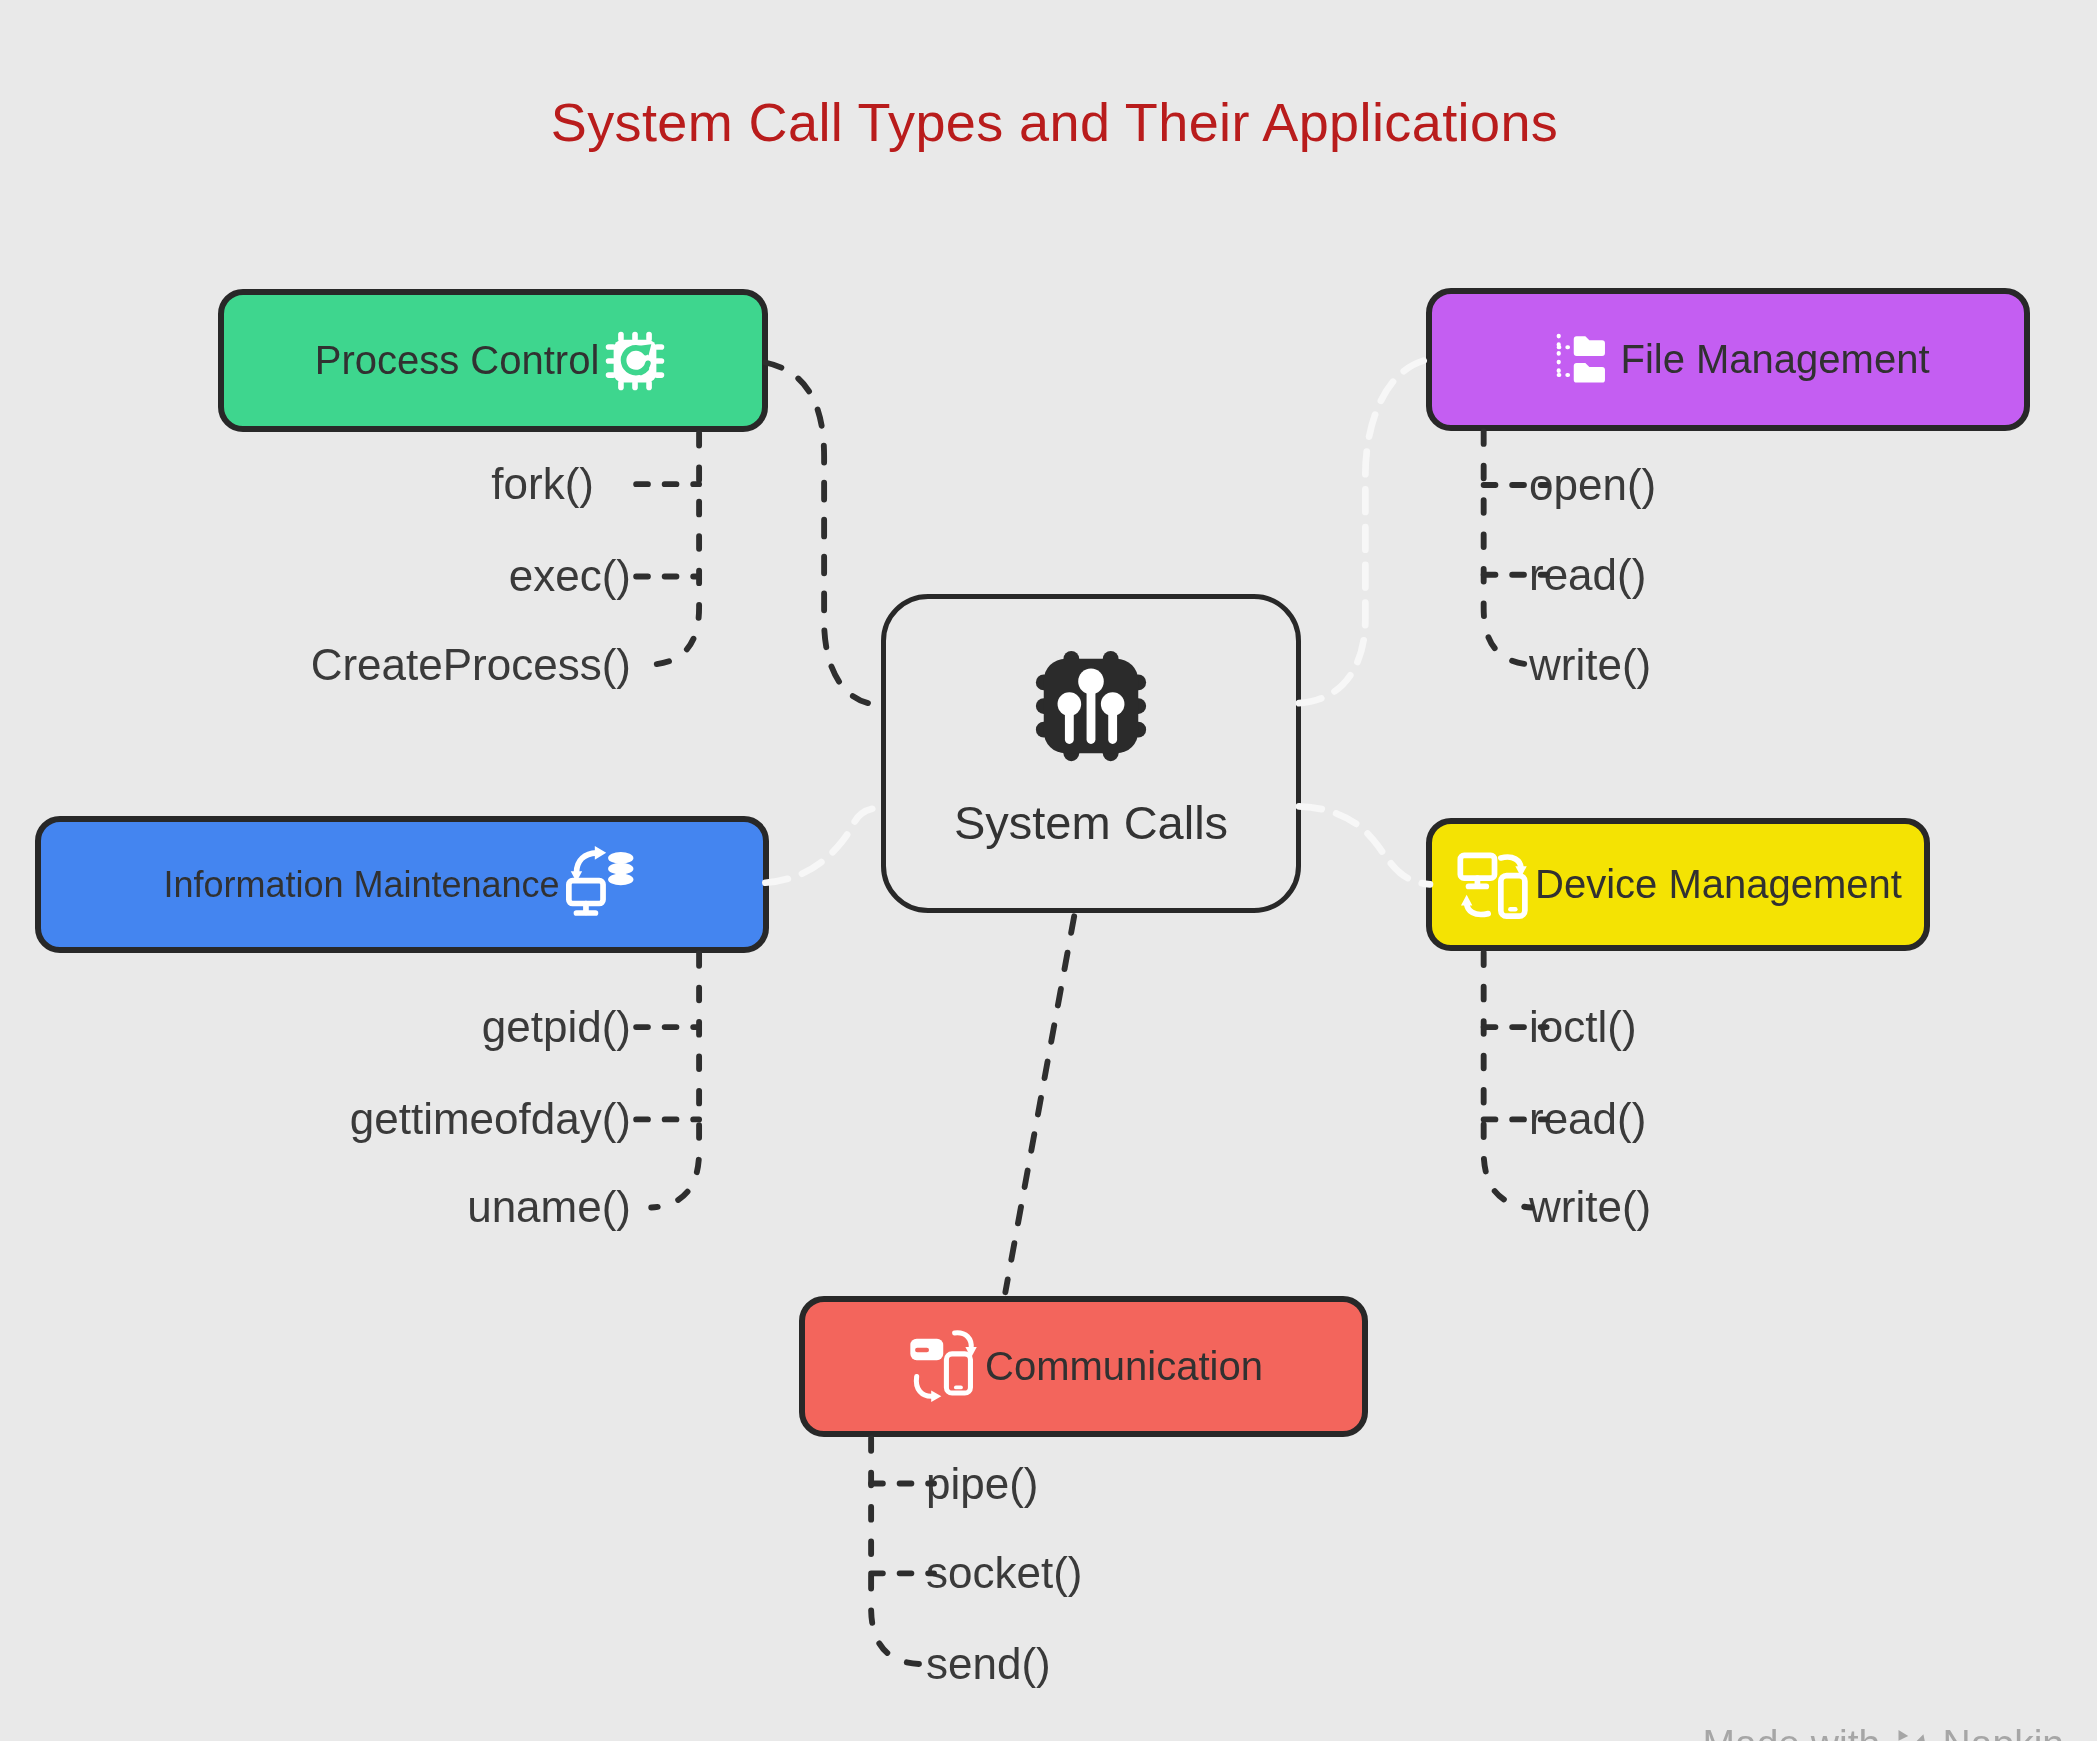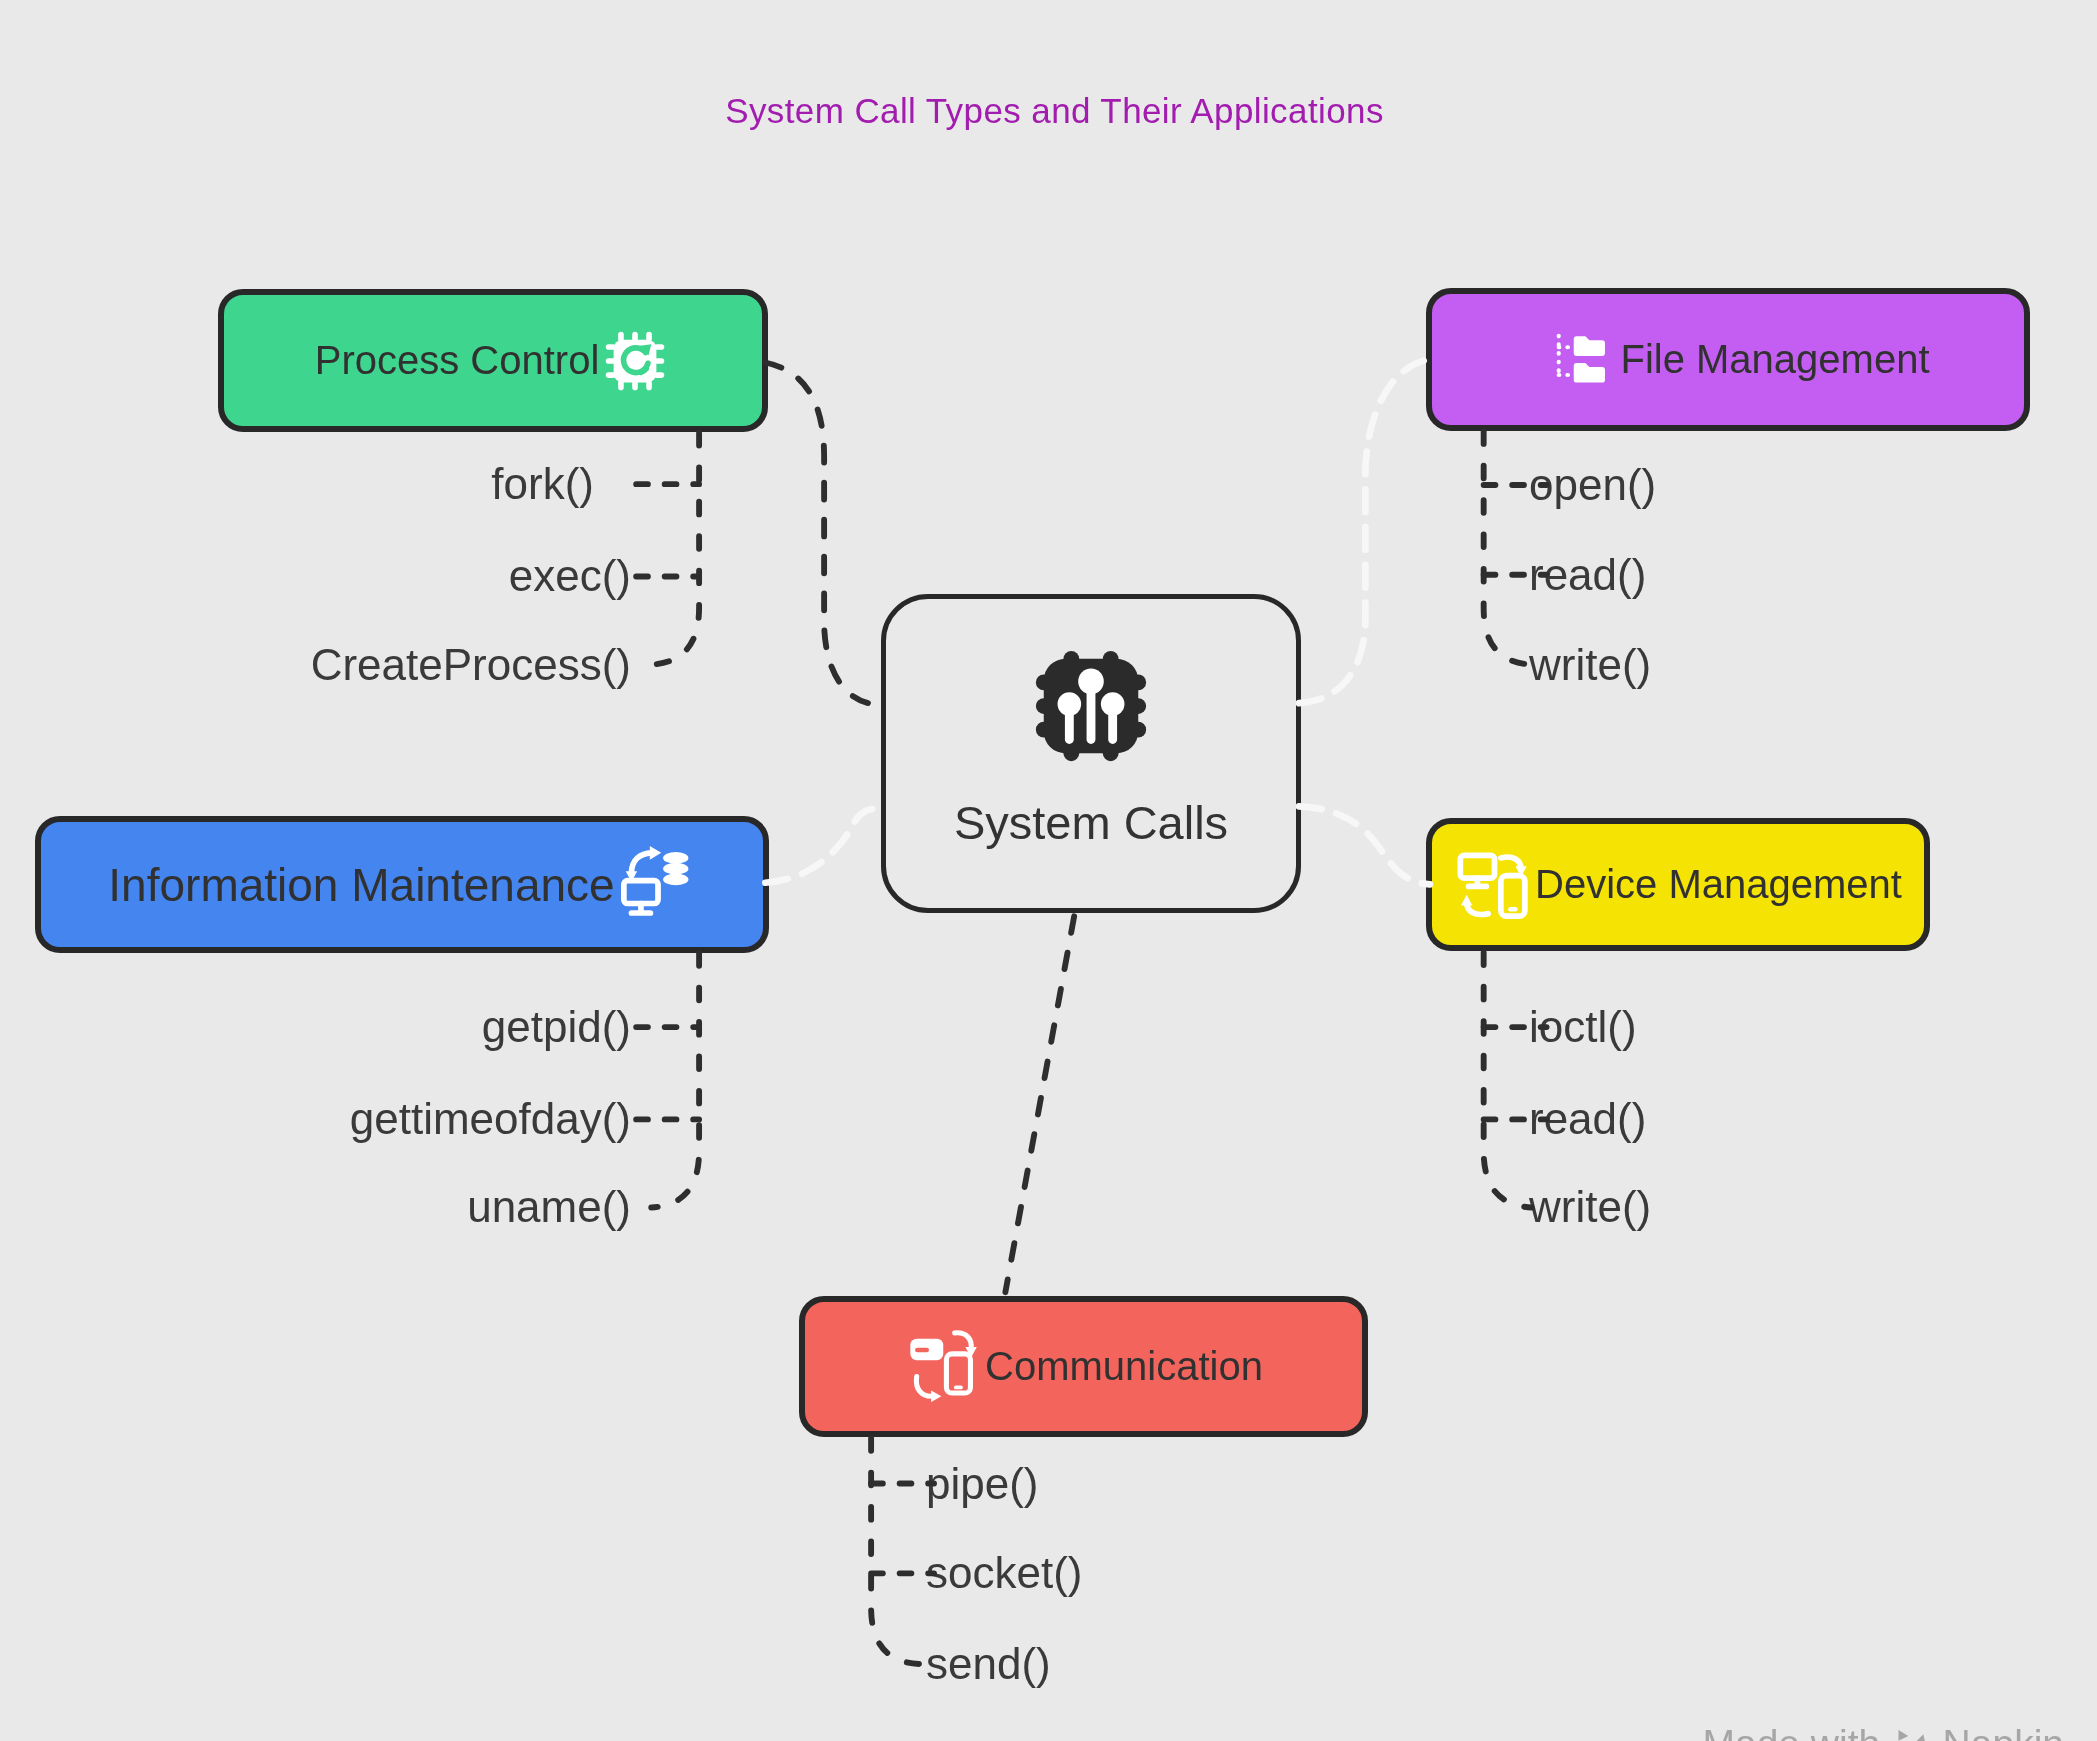--- a/index.html
+++ b/index.html
@@ -2,36 +2,36 @@
 <html style="font-size:13.4px"><head>
 <meta charset="utf-8">
 <style>
   html,body{margin:0;padding:0;background:#dcdcdc;}
   .canvas{
     position:relative; width:2098px; height:1742px; overflow:hidden;
     font-family:"Liberation Sans","DejaVu Sans",sans-serif;
   }
   .title{
     position:absolute; left:11px; right:0; top:91px;
-    text-align:center; font-size:35px; font-weight:500; color:#a21caf;
+    text-align:center; font-size:54px; font-weight:500; color:#b91c1c;
     letter-spacing:0.4px;
   }
   svg.connectors{
     position:absolute; left:0; top:0; width:2098px; height:1742px;
     pointer-events:none; z-index:3;
   }
   .box{
     position:absolute; z-index:2;
     display:flex; align-items:center; justify-content:center; 
     border:6.7px solid #282828; border-radius:25px; box-sizing:border-box;
     font-size:40px; font-weight:500; color:#313131; white-space:nowrap;
   }
   .b-pc{ left:218px; top:289px;  width:550px; height:143px; }
   .b-fm{ left:1426px; top:288px; width:604px; height:143px;padding-left:20px; }
-  .b-im{ left:35px;  top:816px;  width:734px; height:137px; font-size:46px;}
+  .b-im{ left:35px;  top:816px;  width:734px; height:137px; font-size:36px;}
   .b-dm{ left:1426px; top:818px; width:504px; height:133px; }
   .b-cm{ left:799px; top:1296px; width:569px; height:141px; }
   .bicon{ flex:none; display:block; }
   .node{
     position:absolute; left:881px; top:594px; width:420px; height:319px;
     border:5.9px solid #282828; border-radius:47px; box-sizing:border-box; z-index:2;
     display:flex; flex-direction:column; align-items:center; justify-content:center;
     gap:26px; padding-bottom:14px;
   }
   .node-label{ font-size:47px; font-weight:400; color:#333333; }

